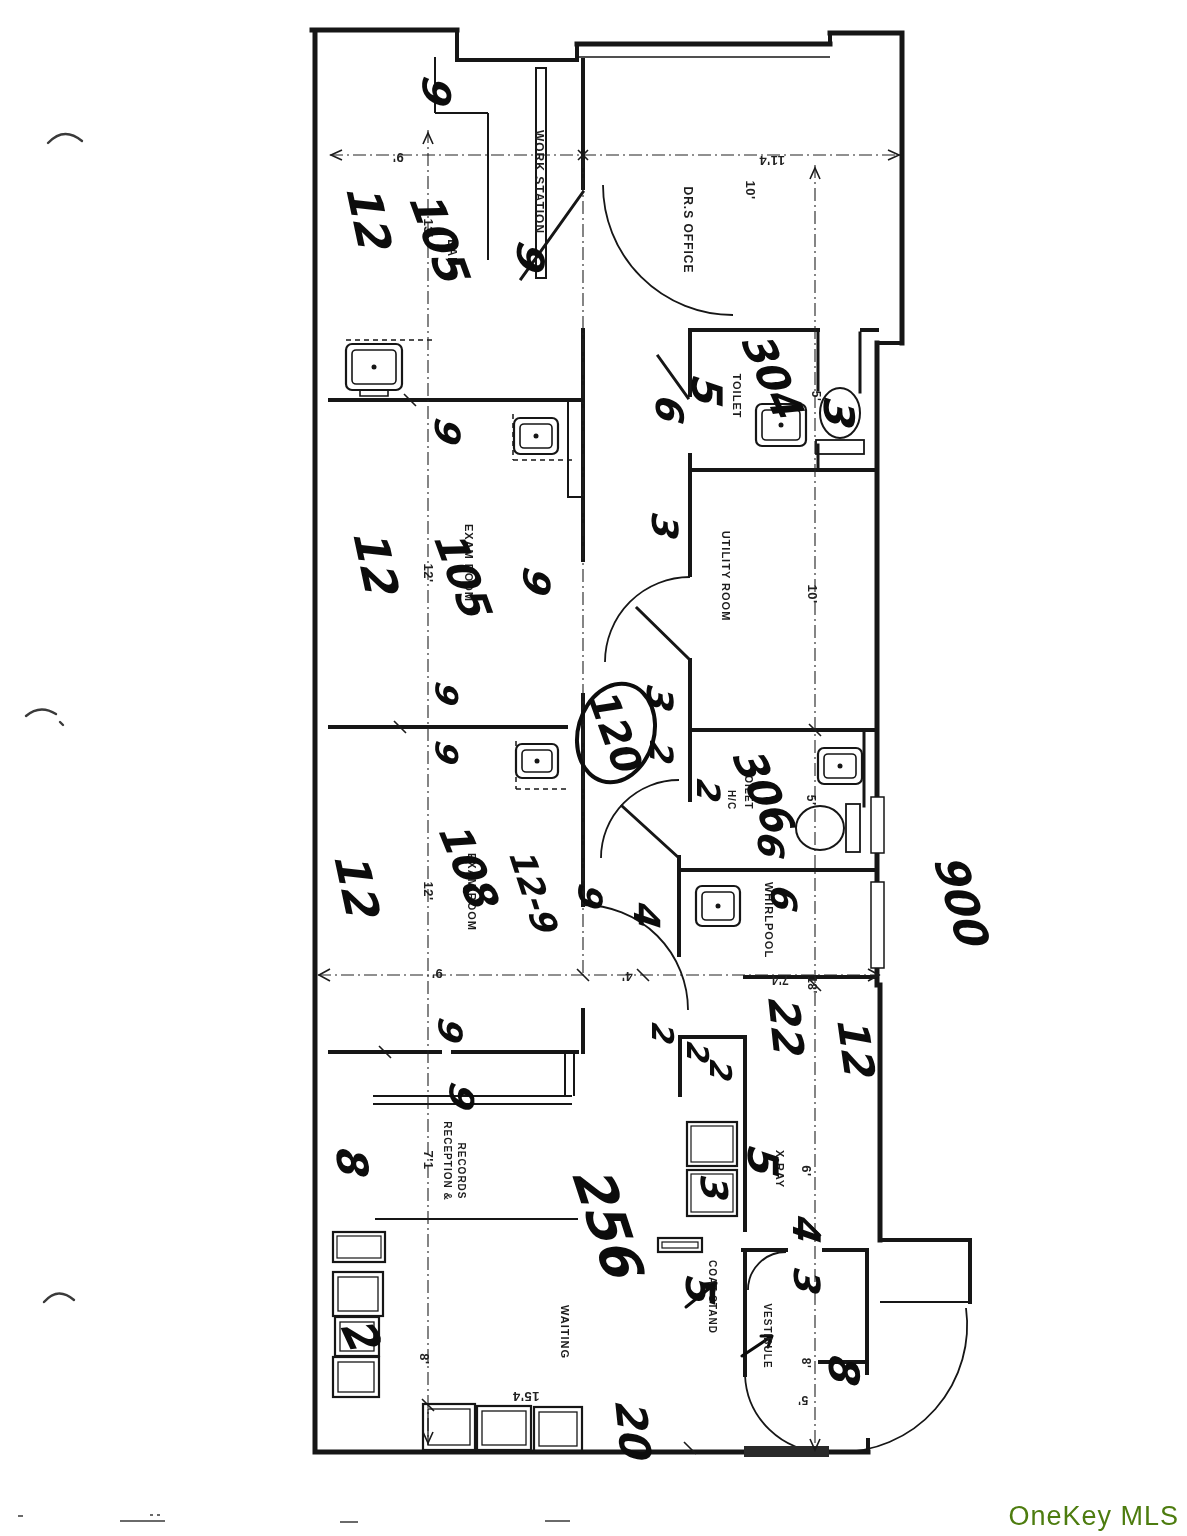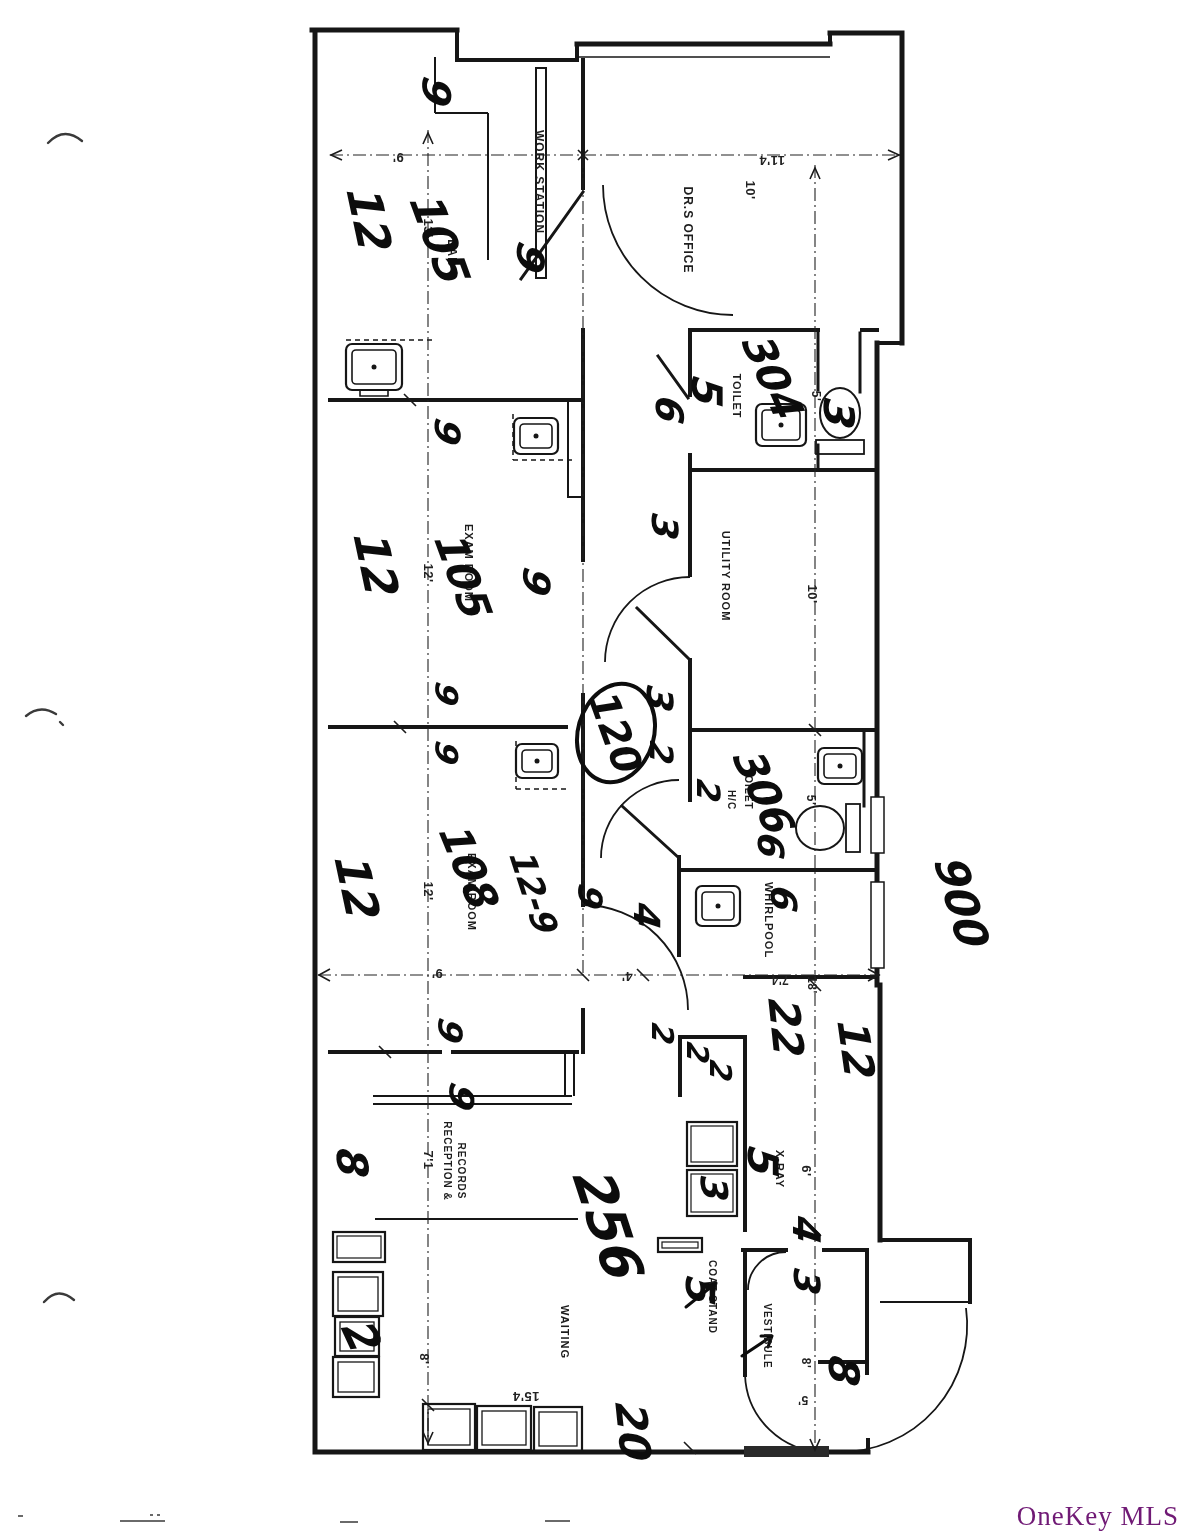--- a/index.html
+++ b/index.html
@@ -8,22 +8,22 @@
   #plan-svg{position:absolute;left:0;top:0;}
   .lbl{position:absolute;white-space:nowrap;font-family:"Liberation Sans",sans-serif;
        font-weight:bold;color:#1d1d1d;letter-spacing:1px;line-height:1.05;}
   .dim{position:absolute;white-space:nowrap;font-family:"Liberation Sans",sans-serif;
        font-weight:bold;color:#222;letter-spacing:0.5px;}
   .hand{position:absolute;white-space:nowrap;font-family:"DejaVu Sans",sans-serif;
         font-weight:700;font-style:italic;color:#0c0c0c;}
   #circled-note{position:absolute;border:4.5px solid #0d0d0d;border-radius:50%;
         display:flex;align-items:center;justify-content:center;}
   #circled-note span{font-family:"DejaVu Sans",sans-serif;font-weight:700;font-style:italic;color:#0c0c0c;}
-  #watermark{position:absolute;right:8px;bottom:4px;font-size:27px;color:#701a75;
-        letter-spacing:1px;font-family:Liberation Serif, serif;}
+  #watermark{position:absolute;right:8px;bottom:4px;font-size:27px;color:#4d7c0f;
+        letter-spacing:1px;font-family:Liberation Sans, sans-serif;}
 </style>
 </head>
 <body>
 
 <div id="page">
 
   <svg id="plan-svg" width="1187" height="1536" viewBox="0 0 1187 1536">
 
     <g stroke="#161616" fill="none" stroke-width="5" stroke-linecap="square">
       <path d="M315,30 V1452 M312,30 H457 M577,44 H830 M830,33 H902 M902,33 V343 M877,343 V985 M880,985 V1240 M315,1452 H744 M829,1452 H868"></path>

